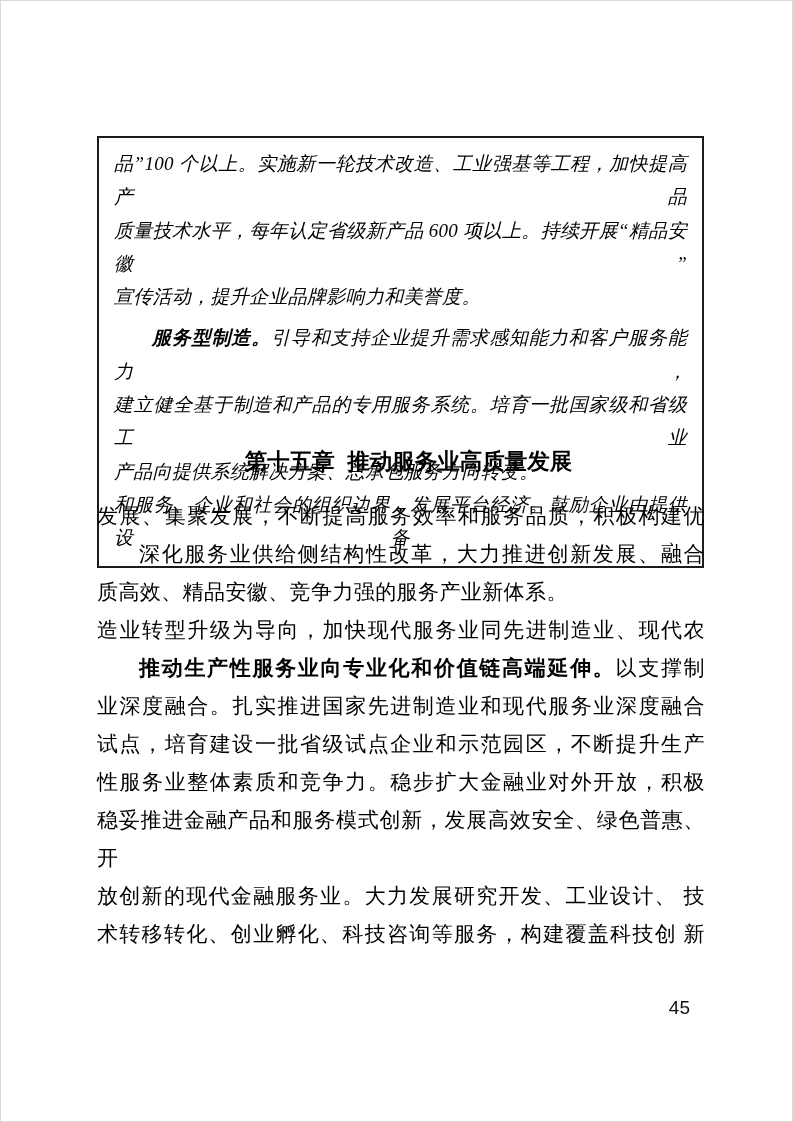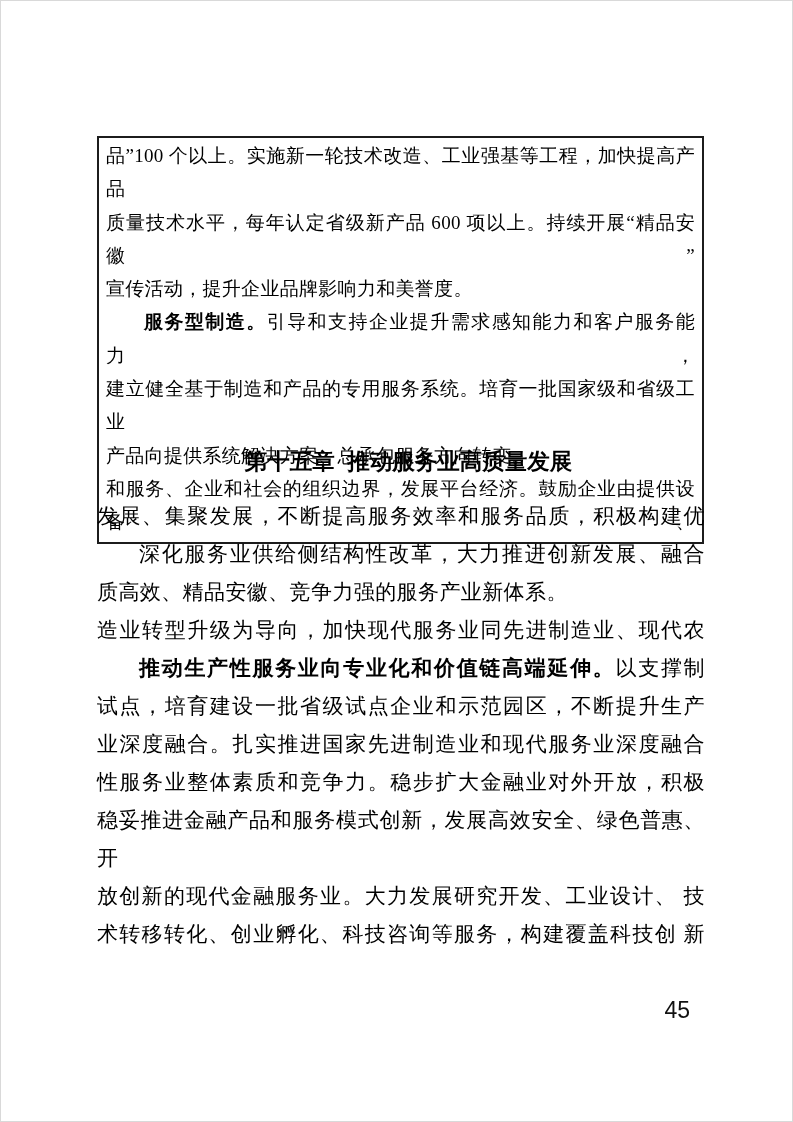--- a/index.html
+++ b/index.html
@@ -21,21 +21,21 @@
   
   .callout-box {
     position: absolute;
     left: 96px;
     top: 135px;
     width: 607px;
     box-sizing: border-box;
     border: 2px solid #1c1c1c;
     padding: 1px 7px 3px 7px;
   }
-  .callout-box p { margin: 0; }
+  .callout-box p { margin: 8px; font-style: italic; }
   .callout-box .line {
     display: block;
     font-size: 19px;
     line-height: 33.3px;
     text-align: justify;
     text-align-last: justify;
     letter-spacing: 0.3px;
   }
   
   .chapter-heading {
@@ -71,21 +71,21 @@
   .line.last {
     text-align-last: left;
   }
   .lead { font-weight: bold; }
   
   .page-number {
     position: absolute;
     top: 996px;
     right: 102px;
     font-family: "Liberation Sans", "DejaVu Sans", sans-serif;
-    font-size: 23px;
+    font-size: 19px;
     color: #111111;
   }
 </style>
 </head>
 <body>
 
 <div class="page">
 
   <div class="callout-box">
     <p>
@@ -105,22 +105,22 @@
 
   <div class="body-text">
     <p>
       <span class="line">发展、集聚发展，不断提高服务效率和服务品质，积极构建优</span>
       <span class="line indent">深化服务业供给侧结构性改革，大力推进创新发展、融合</span>
       <span class="line last">质高效、精品安徽、竞争力强的服务产业新体系。</span>
     </p>
     <p>
       <span class="line">造业转型升级为导向，加快现代服务业同先进制造业、现代农</span>
       <span class="line indent"><b class="lead">推动生产性服务业向专业化和价值链高端延伸。</b><span>以支撑制</span></span>
+      <span class="line">业深度融合。扎实推进国家先进制造业和现代服务业深度融合</span>
       <span class="line">试点，培育建设一批省级试点企业和示范园区，不断提升生产</span>
-      <span class="line">业深度融合。扎实推进国家先进制造业和现代服务业深度融合</span>
       <span class="line">性服务业整体素质和竞争力。稳步扩大金融业对外开放，积极</span>
       <span class="line">稳妥推进金融产品和服务模式创新，发展高效安全、绿色普惠、 开</span>
       <span class="line">放创新的现代金融服务业。大力发展研究开发、工业设计、 技</span>
       <span class="line">术转移转化、创业孵化、科技咨询等服务，构建覆盖科技创 新</span>
     </p>
   </div>
 
   <div class="page-number">45</div>
 
 </div>

